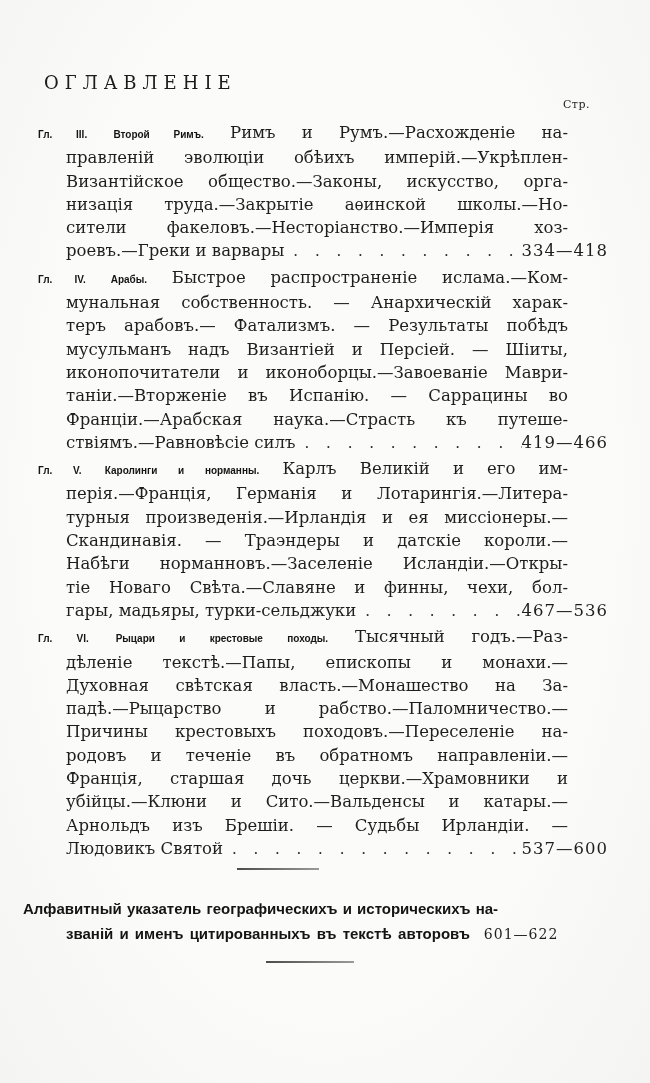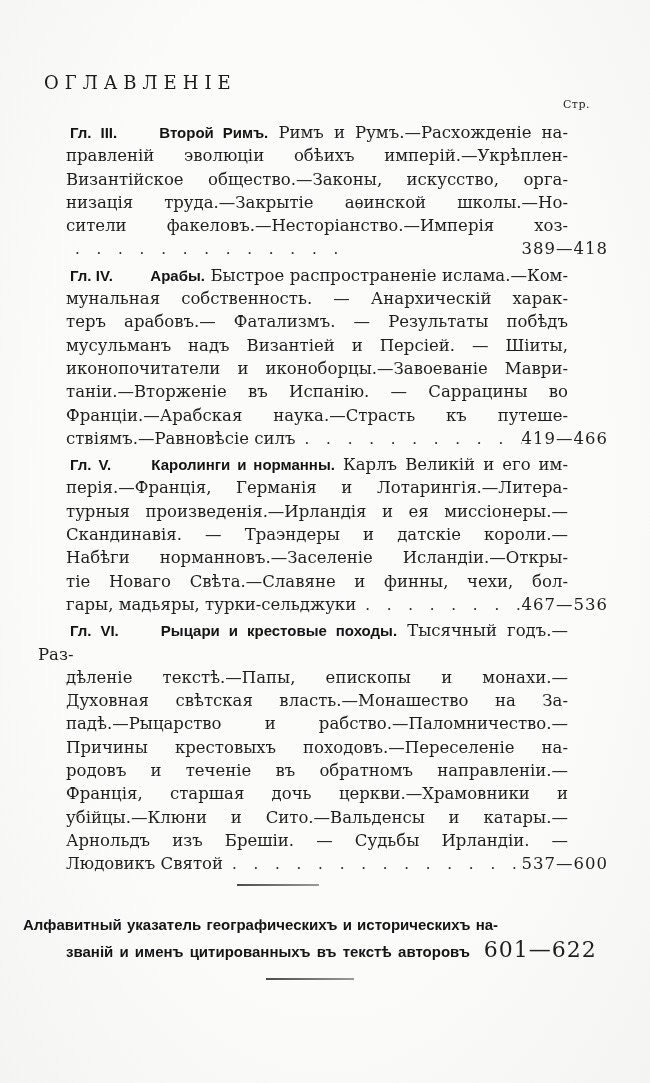--- a/index.html
+++ b/index.html
@@ -61,23 +61,22 @@
     box-sizing:border-box;
     width:570px;
     padding-left:28px;
     display:flex;
     align-items:baseline;
   }
   .lastline .txt{white-space:nowrap;}
   .lbl,.ttl{
     font-family:"Liberation Sans","DejaVu Sans",sans-serif;
     font-weight:bold;
-    font-size:15px;
+    font-size:10px;
     color:#141414;
-    margin-left:32px;
   }
   .dots{
     flex:1 1 auto;
     overflow:hidden;
     white-space:nowrap;
     padding:0 5px 0 9px;
     letter-spacing:6px;
     font-size:15px;
     color:#2a2a2a;
   }
@@ -97,21 +96,21 @@
     font-weight:bold;
     font-size:15px;
     line-height:25px;
     color:#141414;
   }
   .iline1{white-space:nowrap;word-spacing:1px;}
   .iline2{white-space:nowrap;word-spacing:2px;margin-left:43px;}
   .ipages{
     font-family:"DejaVu Serif",serif;
     font-weight:normal;
-    font-size:22px;
+    font-size:14px;
     letter-spacing:1px;
     margin-left:14px;
     color:#1e1e1e;
   }
 </style>
 </head>
 <body>
 
 <div class="page">
 
@@ -124,22 +123,23 @@
       <div class="line first">
         <span class="lbl">Гл. III.</span>
         <span class="ttl">Второй Римъ.</span>
         <span class="txt">Римъ и Румъ.—Расхожденіе на-</span>
       </div>
       <div class="line cont">правленій эволюціи обѣихъ имперій.—Укрѣплен-</div>
       <div class="line cont">Византійское общество.—Законы, искусство, орга-</div>
       <div class="line cont">низація труда.—Закрытіе аѳинской школы.—Но-</div>
       <div class="line cont">сители факеловъ.—Несторіанство.—Имперія хоз-</div>
       <div class="line lastline">
+        <span class="txt">роевъ.—Греки и варвары</span>
         <span class="dots">. . . . . . . . . . . . .</span>
-        <span class="pages">389—418</span>
+        <span class="pages">334—418</span>
       </div>
     </div>
 
     <div class="entry">
       <div class="line first">
         <span class="lbl">Гл. IV.</span>
         <span class="ttl">Арабы.</span>
         <span class="txt">Быстрое распространеніе ислама.—Ком-</span>
       </div>
       <div class="line cont">мунальная собственность. — Анархическій харак-</div>

